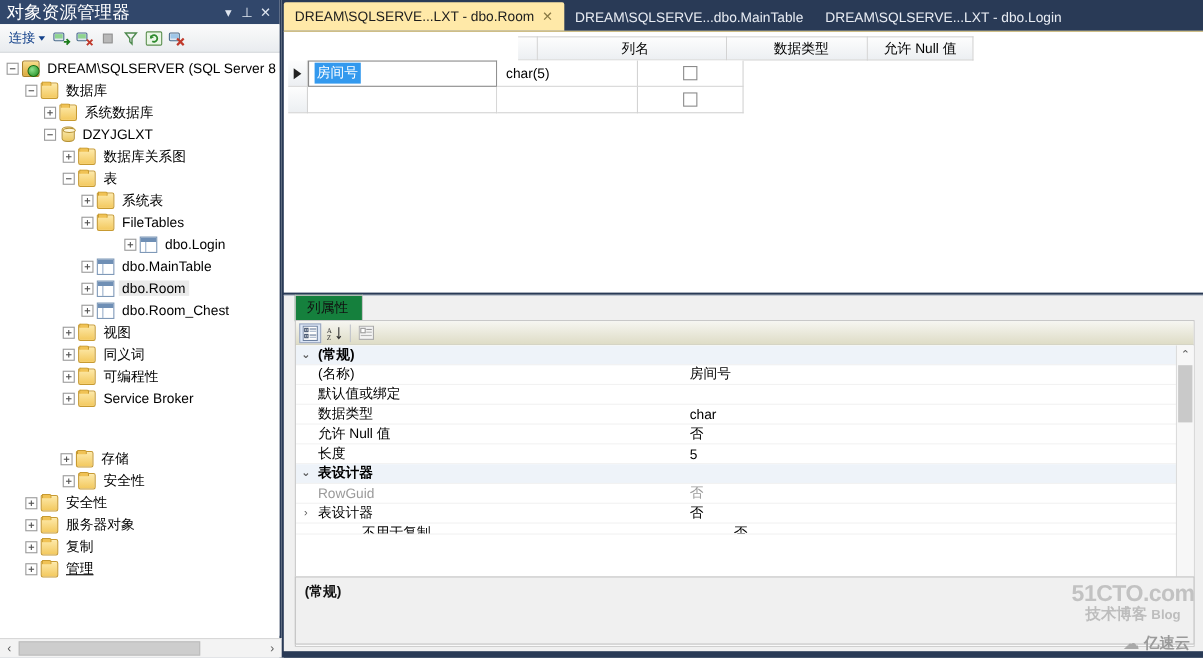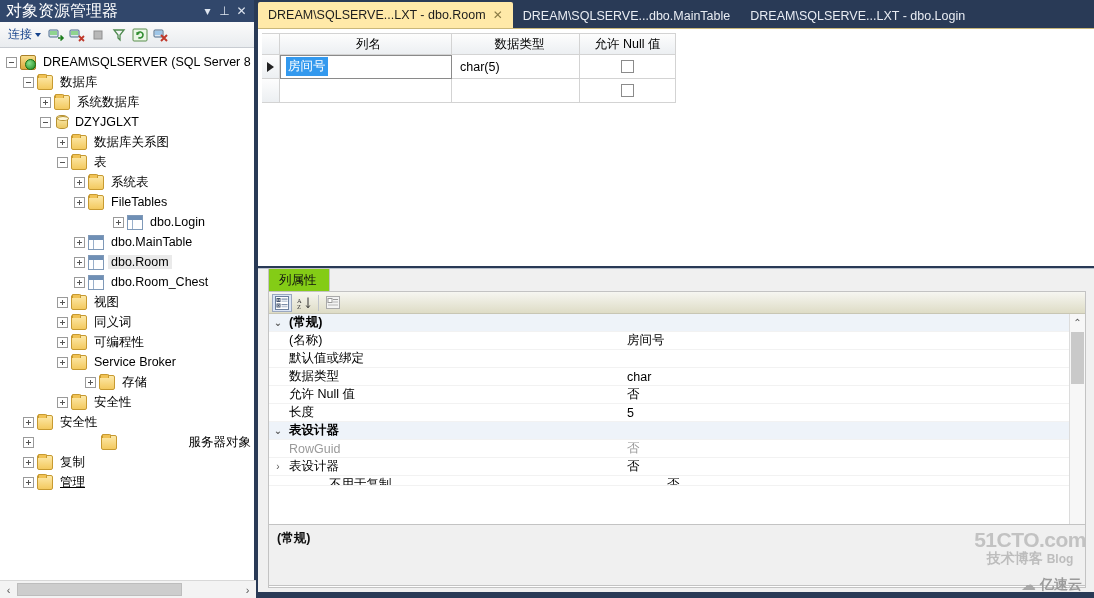--- a/index.html
+++ b/index.html
@@ -125,21 +125,21 @@
     position: absolute; right: 6px; bottom: 5px; color: #c6cede; font-size: 12px;
   }
 
   
   #designer {
     position: absolute; left: 0; top: 28px; right: 0; height: 238px;
     background: #fff; border-top: 1px solid #c9b77a;
   }
   #grid { margin: 4px 0 0 4px; }
   .g-row { display: flex; height: 24px; }
-  .g-head { height: 22px; }
+  .g-head { height: 22px; justify-content: center; }
   .g-cell {
     border-right: 1px solid #d3d3d3; border-bottom: 1px solid #d3d3d3;
     display: flex; align-items: center; font-size: 12.5px; background: #fff;
   }
   .g-head .g-cell {
     background: linear-gradient(#fdfdfd,#eceff2); justify-content: center;
     border-top: 1px solid #d3d3d3; color: #000;
   }
   .c-sel { width: 18px; justify-content: center; background: linear-gradient(#fdfdfd,#eceff2); }
   .c-name { width: 172px; padding-left: 6px; }
@@ -152,21 +152,21 @@
   .seltext { background: #3399ee; color: #fff; padding: 1px 2px; }
   .chk { width: 13px; height: 13px; border: 1px solid #8b8b8b; background: #fff; }
 
   
   #props {
     position: absolute; left: 0; top: 268px; right: 0; bottom: 6px;
     background: #f0f0f0; border-top: 1px solid #b8c0cc;
   }
   #prop-tabs { height: 22px; display: flex; align-items: flex-end; padding-left: 10px; }
   #prop-tab-active {
-    background: #84cc16; border: 1px solid #c3c3c3; border-bottom: none;
+    background: #15803d; border: 1px solid #c3c3c3; border-bottom: none;
     padding: 3px 12px 3px 10px; font-size: 12.5px; color: #111;
     position: relative; top: 1px;
   }
   #prop-box {
     position: absolute; left: 10px; right: 8px; top: 22px; bottom: 4px;
     border: 1px solid #c3c3c3; background: #fff; display: flex; flex-direction: column;
   }
   #prop-toolbar {
     height: 22px; background: linear-gradient(#f6f6f1,#dedcc6);
     border-bottom: 1px solid #c8c6b4; display: flex; align-items: center; gap: 2px; padding: 0 3px;
@@ -345,36 +345,36 @@
         <div class="node" style="padding-left: 57px;">
           <span class="exp plus"></span>
           <span class="ic ic-folder"></span>
           <span class="lbl">可编程性</span>
         </div>
         <div class="node" style="padding-left: 57px;">
           <span class="exp plus"></span>
           <span class="ic ic-folder"></span>
           <span class="lbl">Service Broker</span>
         </div>
-        <div class="node" style="padding-left: 85px;">
+        <div class="node" style="padding-left: 55px; margin-top: 35px;">
           <span class="exp plus"></span>
           <span class="ic ic-folder"></span>
           <span class="lbl">存储</span>
         </div>
         <div class="node" style="padding-left: 57px;">
           <span class="exp plus"></span>
           <span class="ic ic-folder"></span>
           <span class="lbl">安全性</span>
         </div>
         <div class="node" style="padding-left: 23px;">
           <span class="exp plus"></span>
           <span class="ic ic-folder"></span>
           <span class="lbl">安全性</span>
         </div>
-        <div class="node" style="padding-left: 23px; justify-content: space-between;">
+        <div class="node" style="padding-left: 23px;">
           <span class="exp plus"></span>
           <span class="ic ic-folder"></span>
           <span class="lbl">服务器对象</span>
         </div>
         <div class="node" style="padding-left: 23px;">
           <span class="exp plus"></span>
           <span class="ic ic-folder"></span>
           <span class="lbl">复制</span>
         </div>
         <div class="node" style="padding-left: 23px; text-decoration: underline;">

